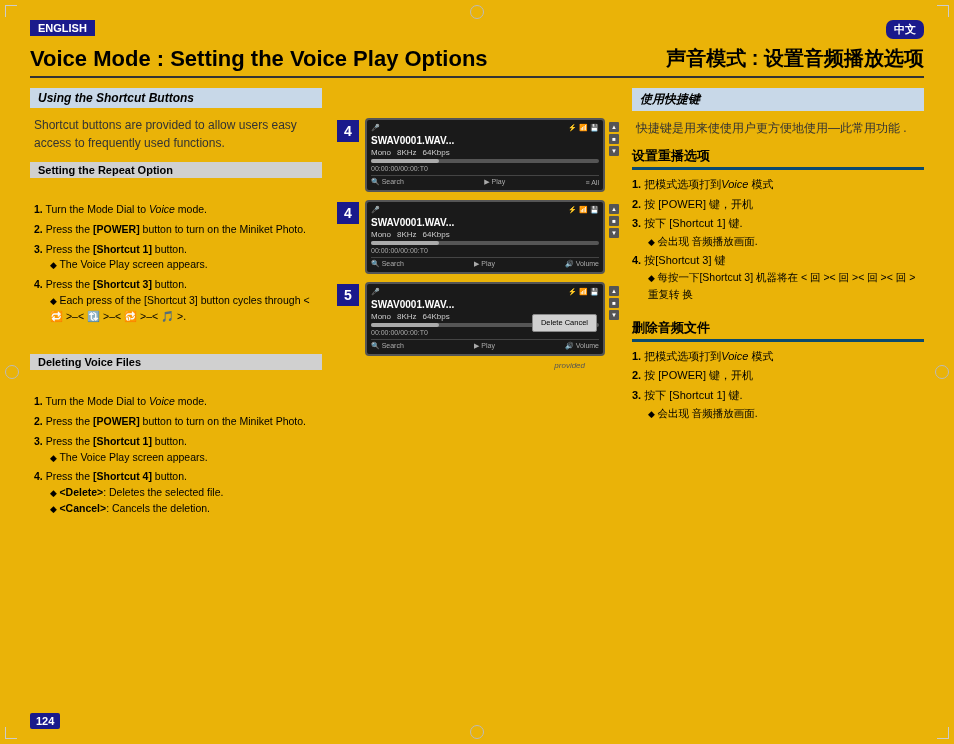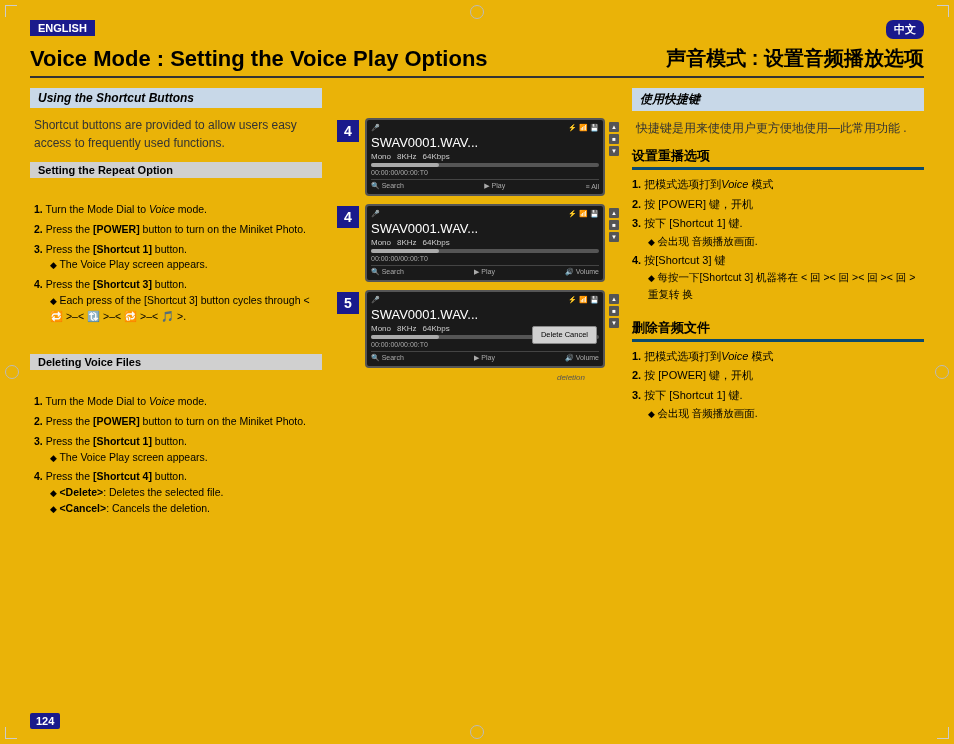--- a/index.html
+++ b/index.html
@@ -164,22 +164,22 @@
       font-size: 7px;
     }
 
     .device-icons-right {
       display: flex;
       gap: 2px;
     }
 
     .device-file-name {
       color: #fff;
-      font-size: 13px;
-      font-weight: normal;
+      font-size: 10px;
+      font-weight: bold;
       margin-bottom: 2px;
     }
 
     .device-audio-info {
       display: flex;
       gap: 6px;
       font-size: 8px;
       color: #ccc;
       margin-bottom: 2px;
     }
@@ -492,21 +492,21 @@
               <span>▶ Play</span>
               <span>🔊 Volume</span>
             </div>
           </div>
           <div style="position:absolute;right:-14px;top:4px;display:flex;flex-direction:column;gap:2px;">
             <div class="side-icon">▲</div>
             <div class="side-icon">■</div>
             <div class="side-icon">▼</div>
           </div>
 
-          <div style="position:absolute;bottom:-14px;right:20px;font-size:8px;color:#555;font-style:italic;">deletion</div>
+          <div style="position:absolute;bottom:-14px;right:20px;font-size:8px;color:#555;font-style:italic;">provided</div>
         </div>
       </div>
 
     </div>
 
     <div class="right-half">
 
       <div class="section-header-blue">使用快捷键</div>
 
       <p class="instructions">快捷键是用来使使用户更方便地使用—此常用功能 .</p>

